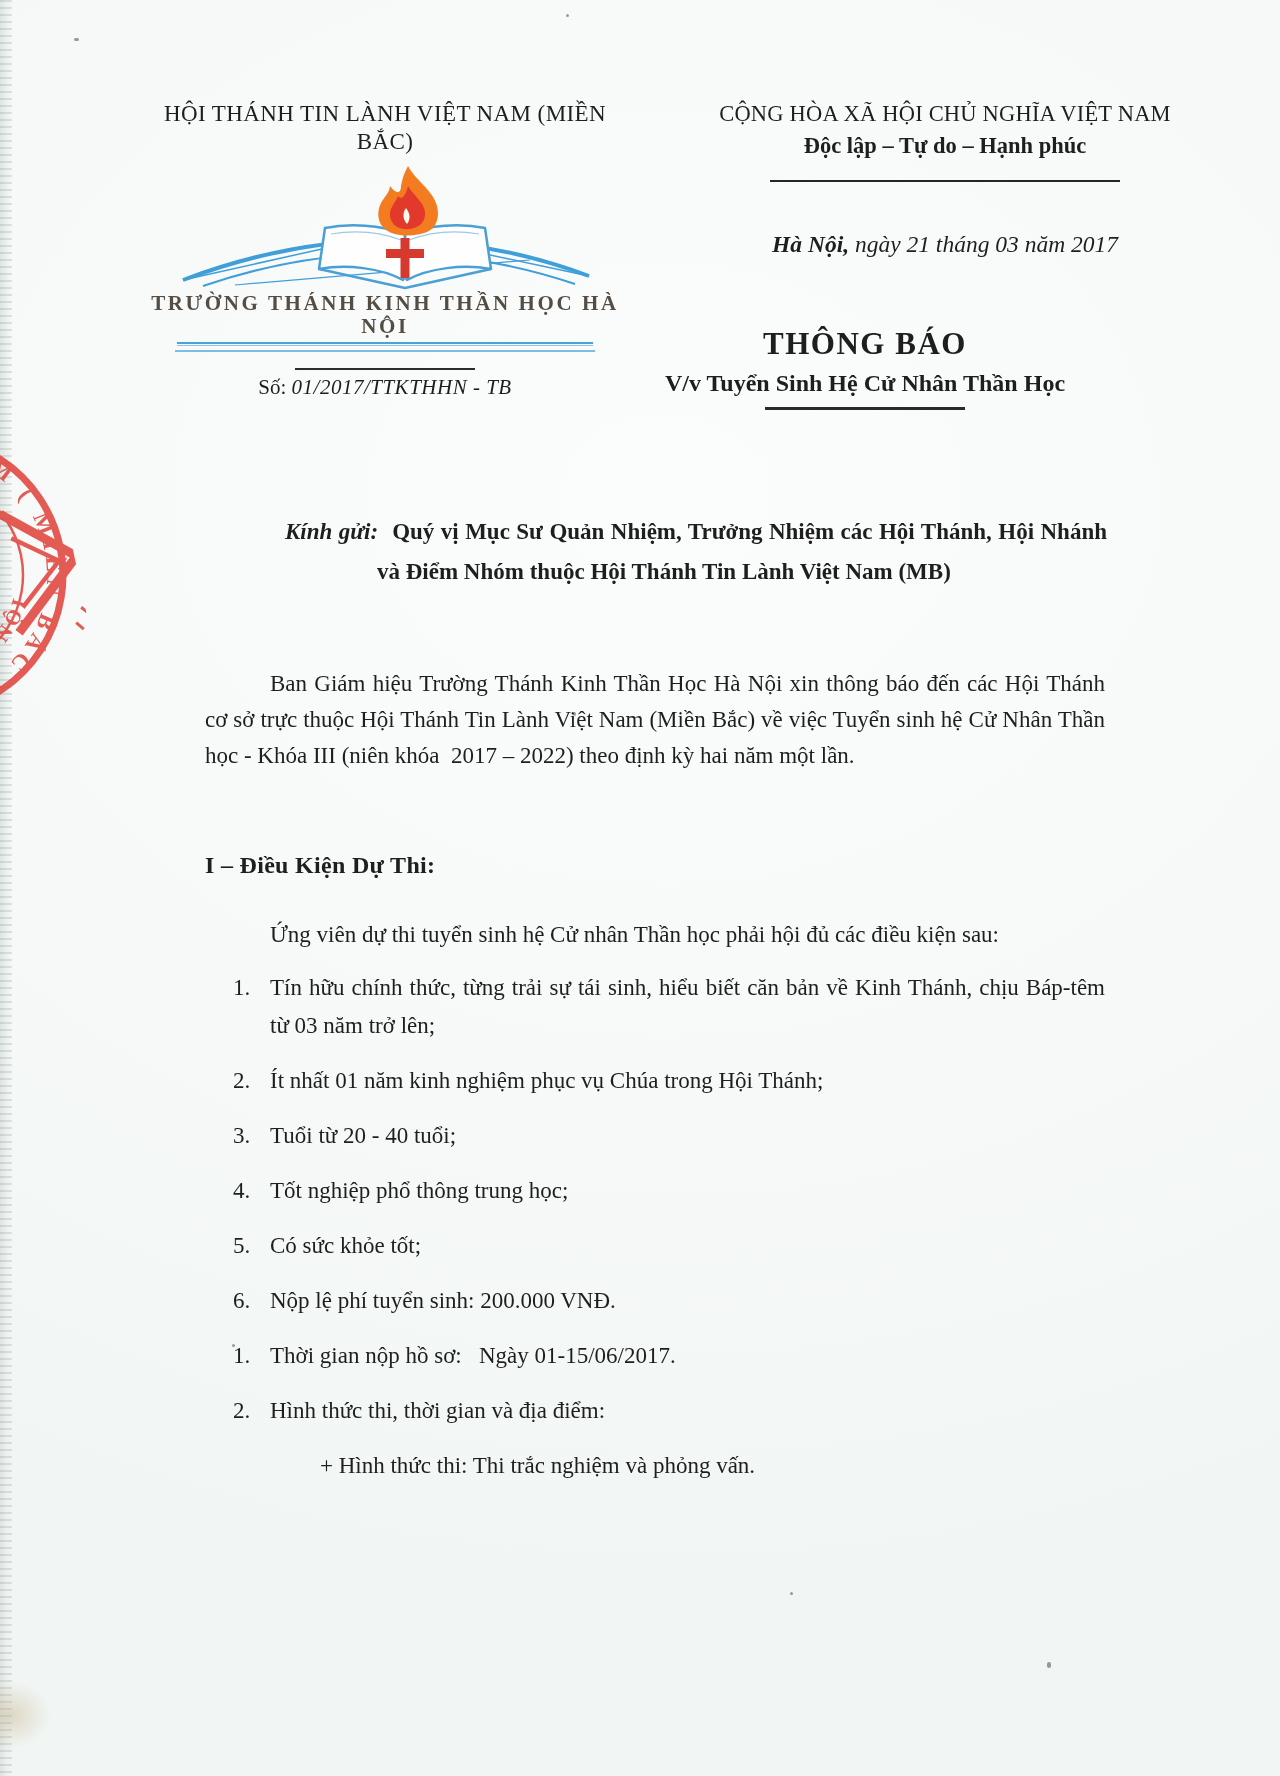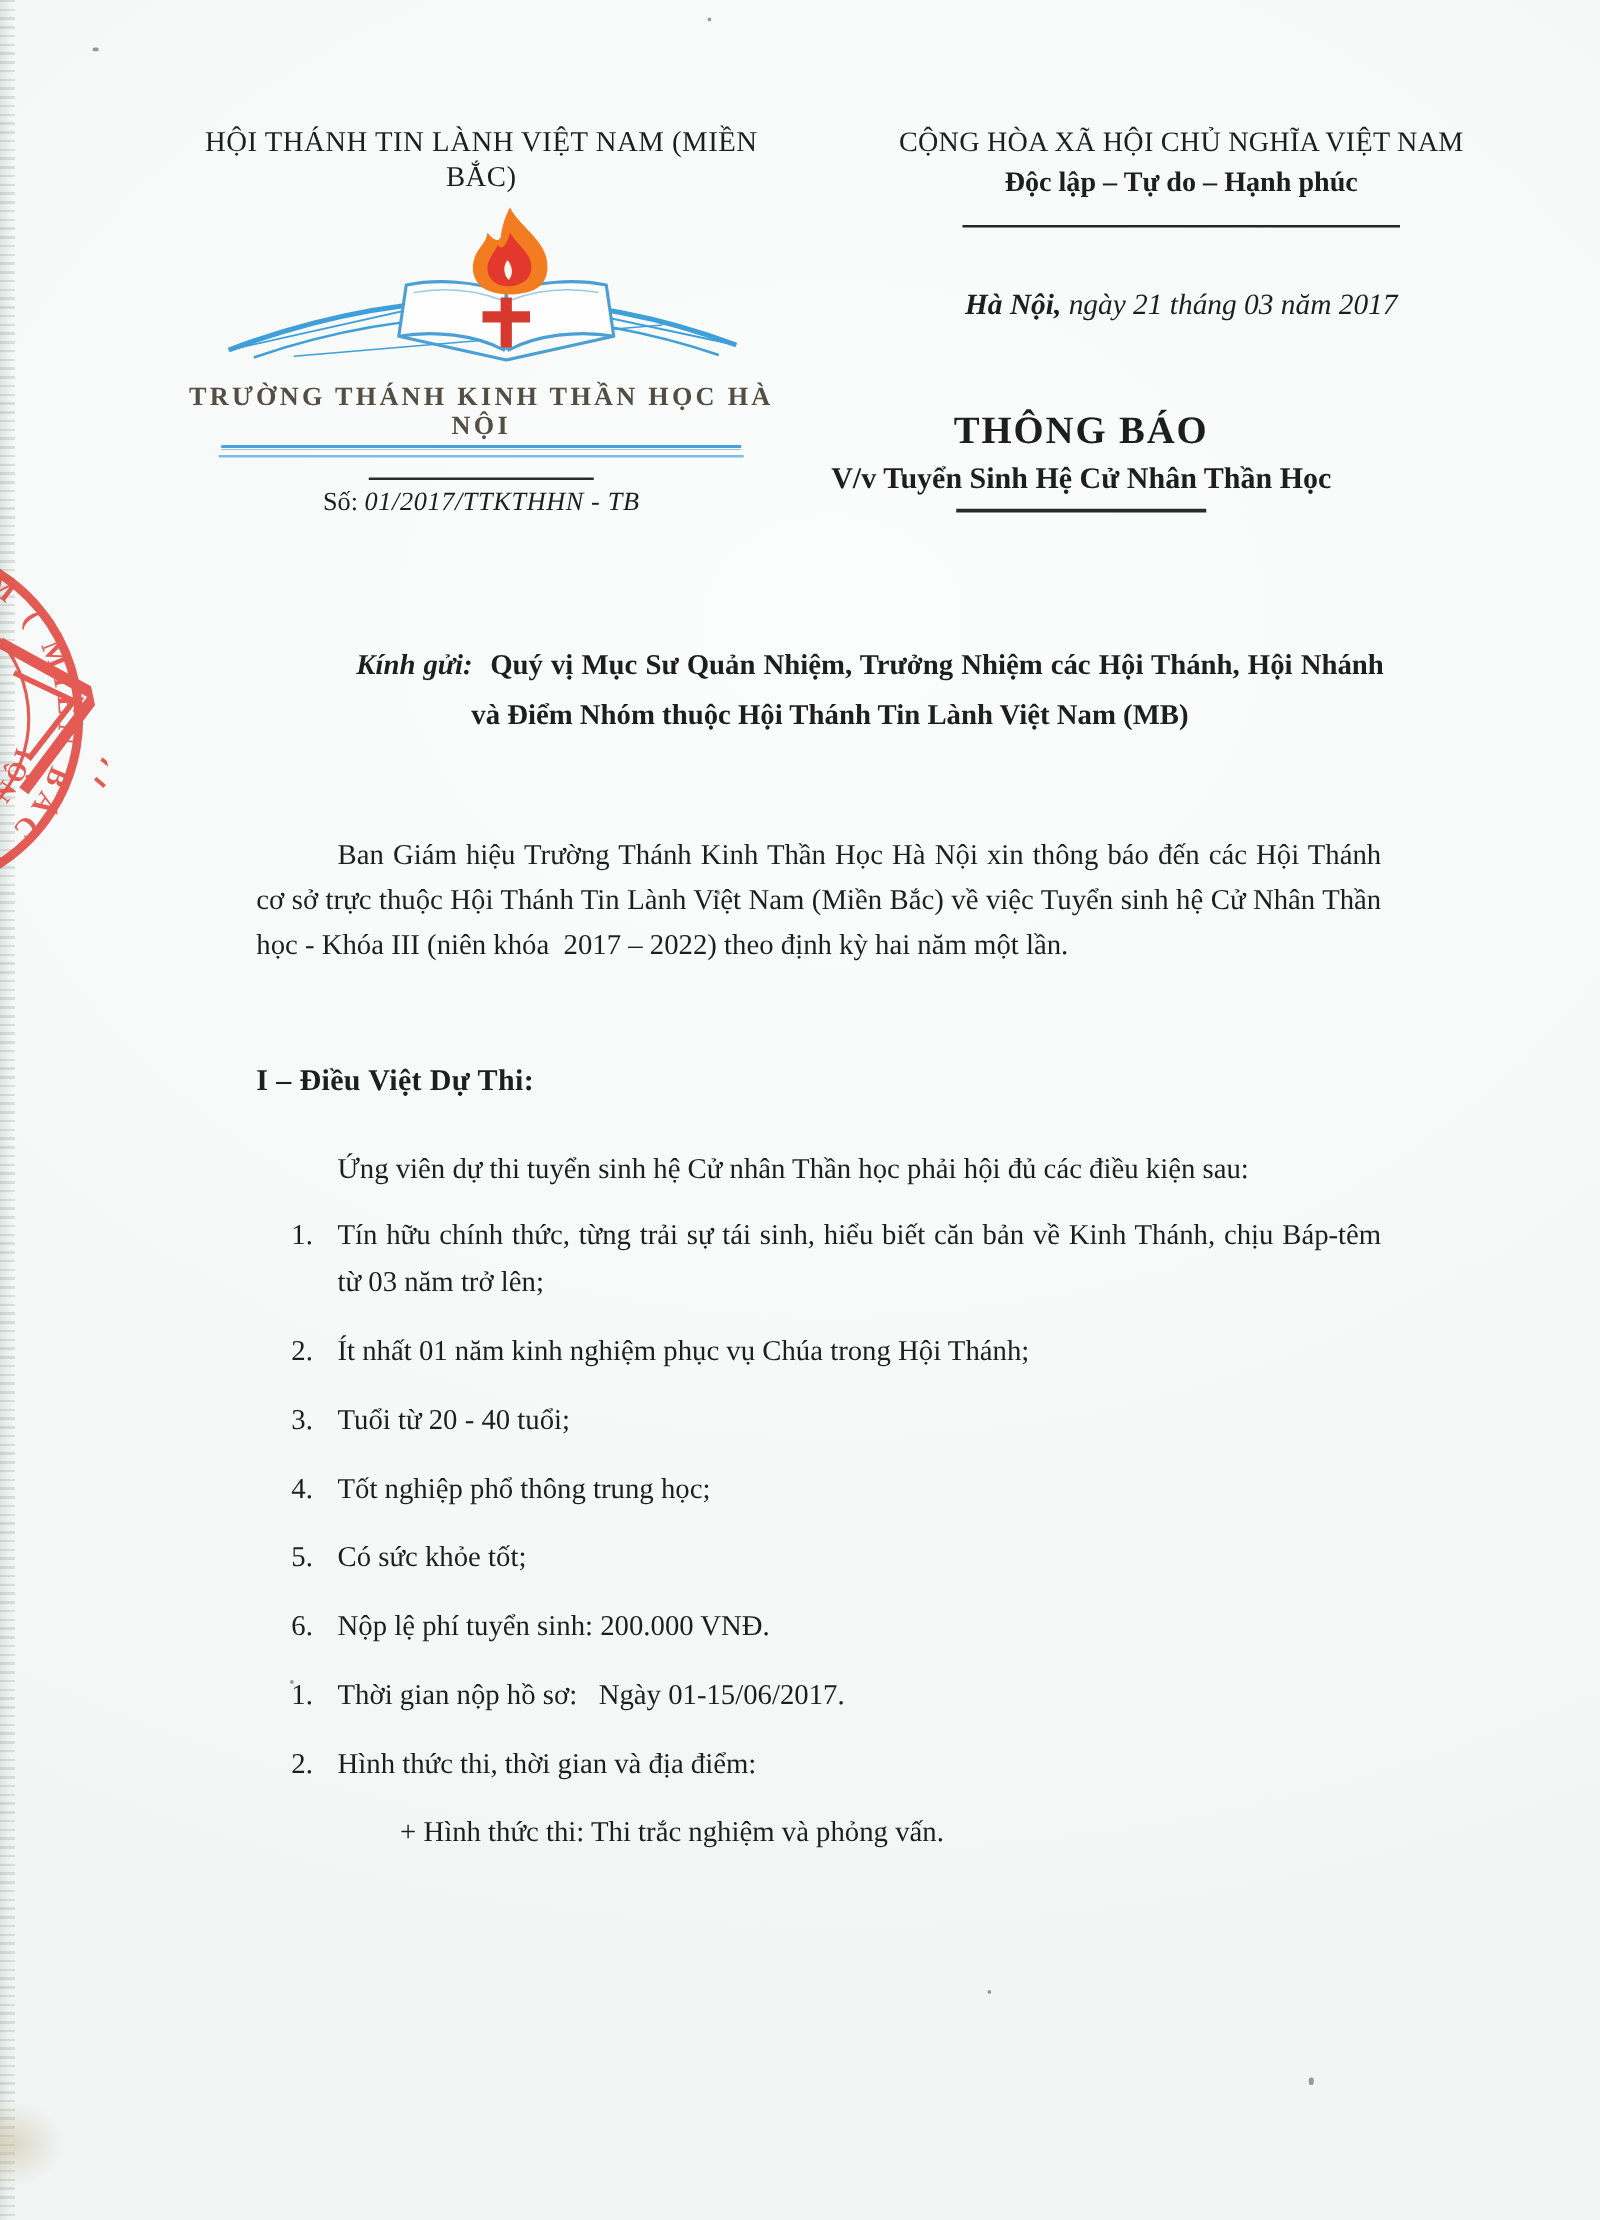--- a/index.html
+++ b/index.html
@@ -24,21 +24,21 @@
     position:absolute;left:-8px;top:1680px;width:60px;height:70px;
     background:radial-gradient(ellipse at 30% 50%, rgba(196,178,138,.45), rgba(196,178,138,0) 70%);
   }
   .speck{position:absolute;background:#6d7370;border-radius:50%;opacity:.7;}
 
   
   .hdr-left{position:absolute;left:140px;top:100px;width:490px;text-align:center;}
   .org-name{font-size:23px;letter-spacing:.4px;line-height:28px;}
   .logo{display:block;width:420px;height:126px;margin:8px auto 0;}
   .school-vi{
-    margin-top:16px;font-weight:bold;font-size:21px;line-height:23px;
+    margin-top:2px;font-weight:bold;font-size:21px;line-height:23px;
     color:#544d44;letter-spacing:2.6px;
   }
   .blue-rule{width:416px;height:4px;margin:4px auto 0;
     background:linear-gradient(to bottom,#4aa3d8 0 2px,rgba(0,0,0,0) 2px 3px,#8ec6e6 3px 4px);}
   .school-en{
     margin-top:4px;font-weight:bold;font-size:18px;line-height:20px;
     color:#6d665e;letter-spacing:4px;
   }
   .school-en .star{color:#2f8fcb;font-size:15px;letter-spacing:0;padding:0 10px;}
   .blue-rule-thin{width:420px;height:2px;margin:4px auto 0;background:#7cbde2;}
@@ -188,21 +188,21 @@
   <div class="salutation">
     <div class="hang">
       <span class="kg-label">Kính gửi:</span><span>Quý vị Mục Sư Quản Nhiệm, Trưởng Nhiệm các Hội Thánh, Hội Nhánh và Điểm Nhóm thuộc Hội Thánh Tin Lành Việt Nam (MB)</span>
     </div>
   </div>
 
   <div class="intro-para">Ban Giám hiệu Trường Thánh Kinh Thần Học Hà Nội xin thông báo đến các Hội Thánh cơ sở trực thuộc Hội Thánh Tin Lành Việt Nam (Miền Bắc) về việc Tuyển sinh hệ Cử Nhân Thần học - Khóa III (niên khóa &nbsp;2017 – 2022) theo định kỳ hai năm một lần.</div>
 
   <div class="content">
 
-    <div class="sec-heading">I – Điều Việt Dự Thi:</div>
+    <div class="sec-heading">I – Điều Kiện Dự Thi:</div>
     <div class="sec1-intro">Ứng viên dự thi tuyển sinh hệ Cử nhân Thần học phải hội đủ các điều kiện sau:</div>
 
     <div class="num-list">
       <div class="li">
         <span class="num">1.</span>
         <span class="li-text">Tín hữu chính thức, từng trải sự tái sinh, hiểu biết căn bản về Kinh Thánh, chịu Báp-têm từ 03 năm trở lên;</span>
       </div>
       <div class="li">
         <span class="num">2.</span>
         <span class="li-text">Ít nhất 01 năm kinh nghiệm phục vụ Chúa trong Hội Thánh;</span>

